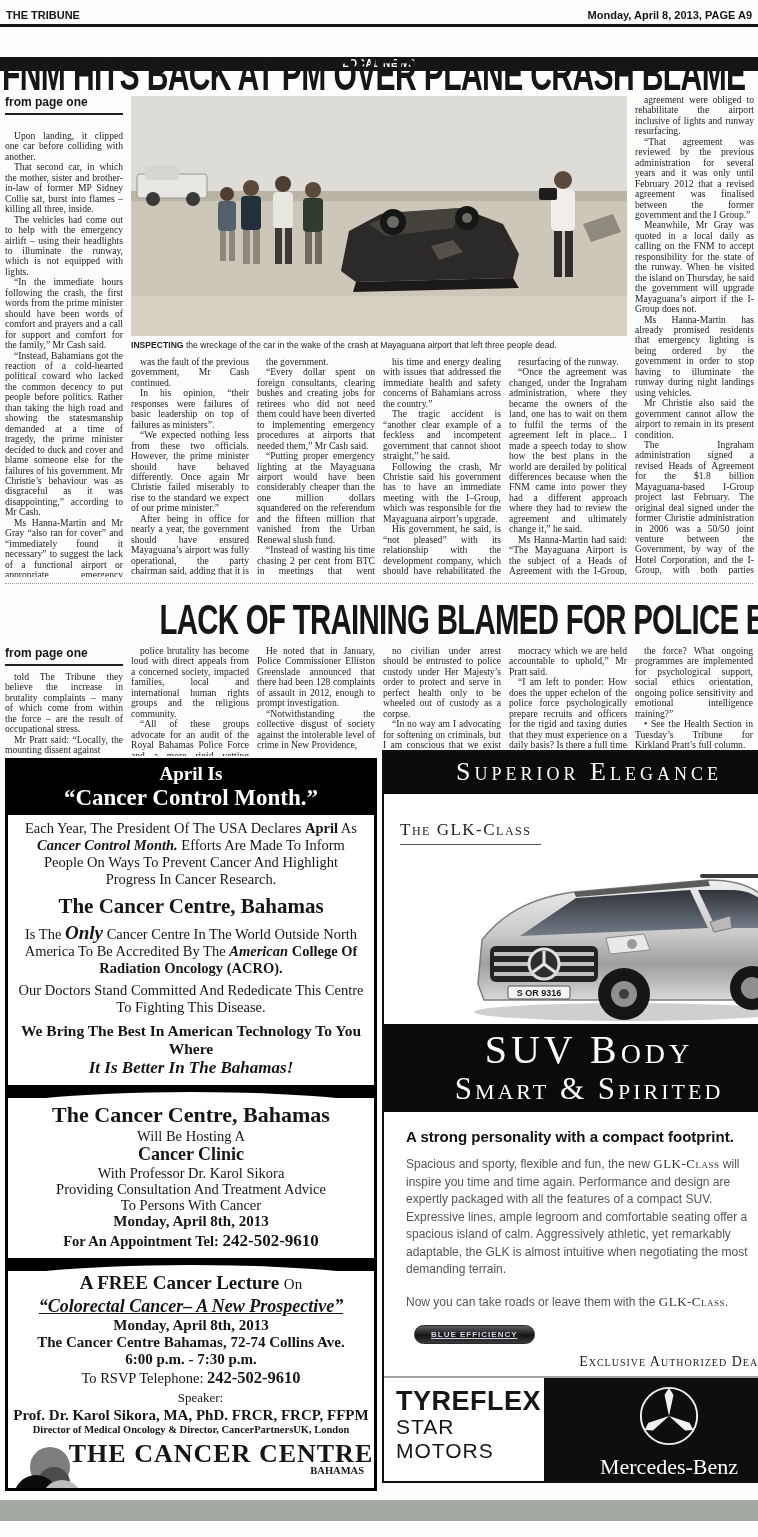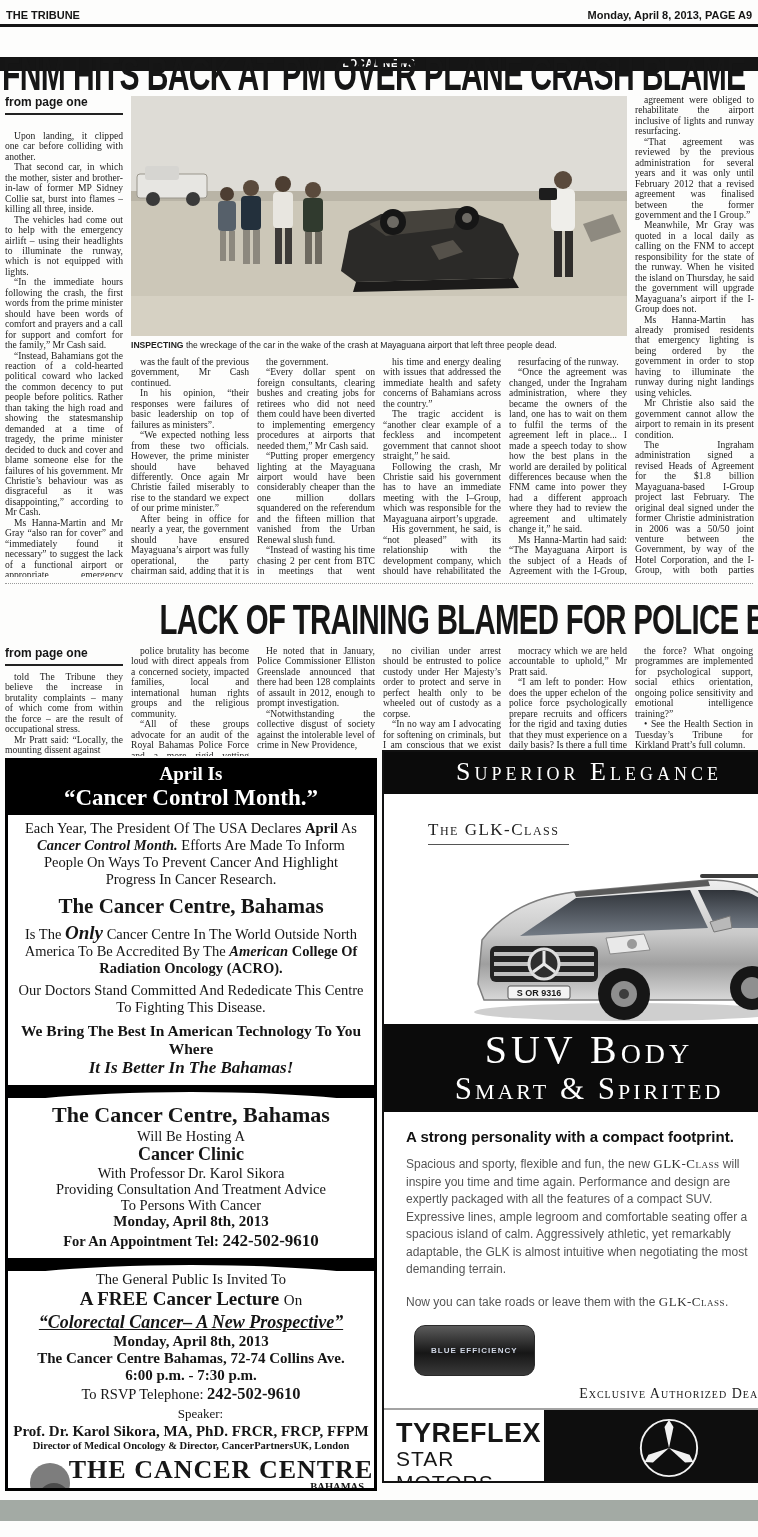--- a/index.html
+++ b/index.html
@@ -85,35 +85,35 @@
 
   
   .mb-ad { position:absolute; left:382px; top:750px; width:414px; height:733px;
            border:2px solid #111; background:#fff; overflow:hidden; }
   .mb-head { background:#0b0b0b; color:#fff; height:42px; text-align:center;
              font:26px "Liberation Serif", serif; font-variant:small-caps;
              letter-spacing:4px; line-height:40px; }
   .mb-carbox { position:relative; height:230px; background:#fff; overflow:hidden; }
   .mb-model { position:absolute; left:16px; top:26px; font:17px "Liberation Serif", serif;
               font-variant:small-caps; letter-spacing:1.5px; color:#222;
-              border-bottom:1px solid #555; padding-bottom:4px; padding-right:10px;margin-left:28px; }
+              border-bottom:1px solid #555; padding-bottom:4px; padding-right:10px; }
   .mb-car { position:absolute; right:0; bottom:0; }
   .mb-band { background:#0b0b0b; color:#fff; height:88px; text-align:center; padding-top:4px; }
   .mb-band .l1 { font:40px "Liberation Serif", serif; font-variant:small-caps; letter-spacing:4px; line-height:44px; }
   .mb-band .l2 { font:31px "Liberation Serif", serif; font-variant:small-caps; letter-spacing:3px; line-height:34px; }
   .mb-copy { padding:16px 22px 0; }
   .mb-copy h3 { font:bold 15px "Liberation Sans", sans-serif; color:#111; margin-bottom:10px; }
   .mb-copy p  { font:12px "Liberation Sans", sans-serif; color:#555; line-height:17.5px; text-align:left; }
   .mb-copy p + p { margin-top:14px; }
   .mb-copy .glk { font-family:"Liberation Serif", serif; font-variant:small-caps; color:#333;
                   font-size:13px; letter-spacing:.5px; }
-  .mb-badge { margin:14px 0 0 8px; display:inline-block; padding:20px 16px; border-radius:11px;
+  .mb-badge { margin:14px 0 0 8px; display:inline-block; padding:4px 16px; border-radius:11px;
               background:linear-gradient(180deg,#5c5c5c,#161616 55%,#3a3a3a);
               color:#cfd6e4; font:bold 8px "Liberation Sans", sans-serif; letter-spacing:1px;
-              border:1px solid #2a2a2a; }
+              border:1px solid #2a2a2a;text-decoration:underline; }
   .mb-dealer-note { text-align:right; padding:10px 14px 6px; font:14px "Liberation Serif", serif;
                     font-variant:small-caps; letter-spacing:1px; color:#222; }
   .mb-bottom { display:flex; height:112px; border-top:2px solid #a3a3a3; }
   .mb-tyreflex { width:160px; padding:10px 0 0 12px; background:#fff; }
   .mb-tyreflex .n1 { font:bold 27px "Liberation Sans", sans-serif; letter-spacing:.5px; line-height:27px; }
   .mb-tyreflex .n2 { font:21px "Liberation Sans", sans-serif; letter-spacing:1px; line-height:24px; }
   .mb-benz { flex:1; background:#0e0e0e; color:#fff; text-align:center; padding-top:6px; }
   .mb-benz .wordmark { font:22px "Liberation Serif", serif; margin-top:2px; }
 
   .bottom-gray { position:absolute; left:0; top:1500px; width:758px; height:21px; background:#a3aaa4; }
@@ -308,21 +308,20 @@
       <div class="m">Will Be Hosting A</div>
       <div class="clinic">Cancer Clinic</div>
       <div class="m">With Professor Dr. Karol Sikora</div>
       <div class="m">Providing Consultation And Treatment Advice</div>
       <div class="m">To Persons With Cancer</div>
       <div class="date">Monday, April 8th, 2013</div>
       <div class="appt"><span>For An Appointment Tel: </span><span class="phone">242-502-9610</span></div>
     </div>
     <div class="ca-div"></div>
     <div class="ca-sec3">
-      <div class="m">The General Public Is Invited To</div>
       <div class="lecture-line"><span class="big">A </span><span class="big">FREE</span><span class="big"> Cancer Lecture </span><span>On</span></div>
       <div class="colorectal">“Colorectal Cancer– A New Prospective”</div>
       <div class="b15">Monday, April 8th, 2013</div>
       <div class="b15">The Cancer Centre Bahamas, 72-74 Collins Ave.</div>
       <div class="b15">6:00 p.m. - 7:30 p.m.</div>
       <div class="rsvp"><span>To RSVP Telephone: </span><span class="phone">242-502-9610</span></div>
       <div class="speaker">Speaker:</div>
       <div class="prof">Prof. Dr. Karol Sikora, MA, PhD. FRCR, FRCP, FFPM</div>
       <div class="director">Director of Medical Oncology &amp; Director, CancerPartnersUK, London</div>
     </div>

